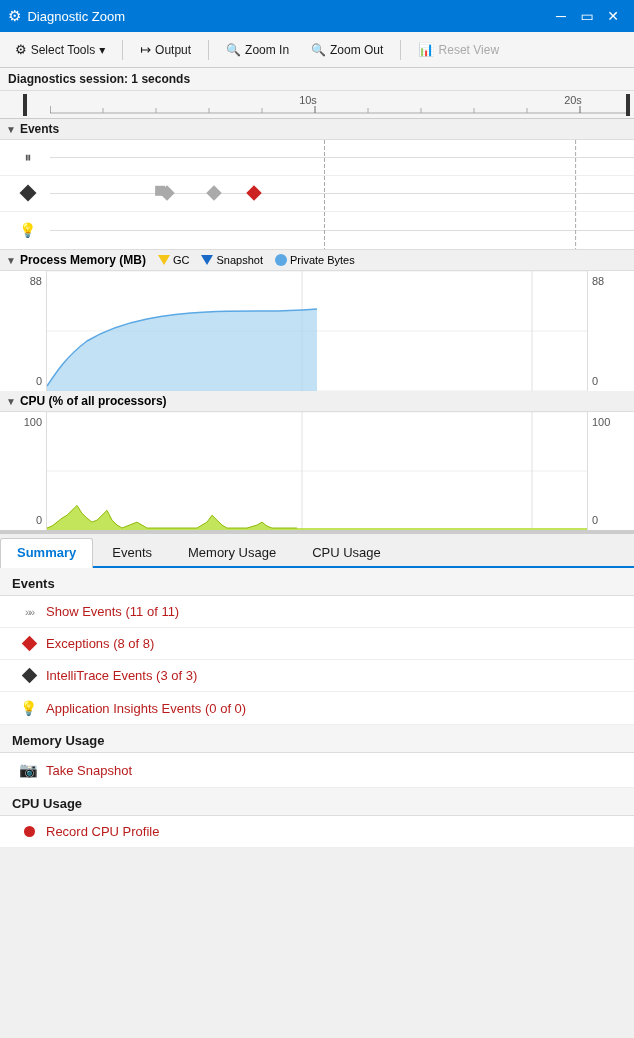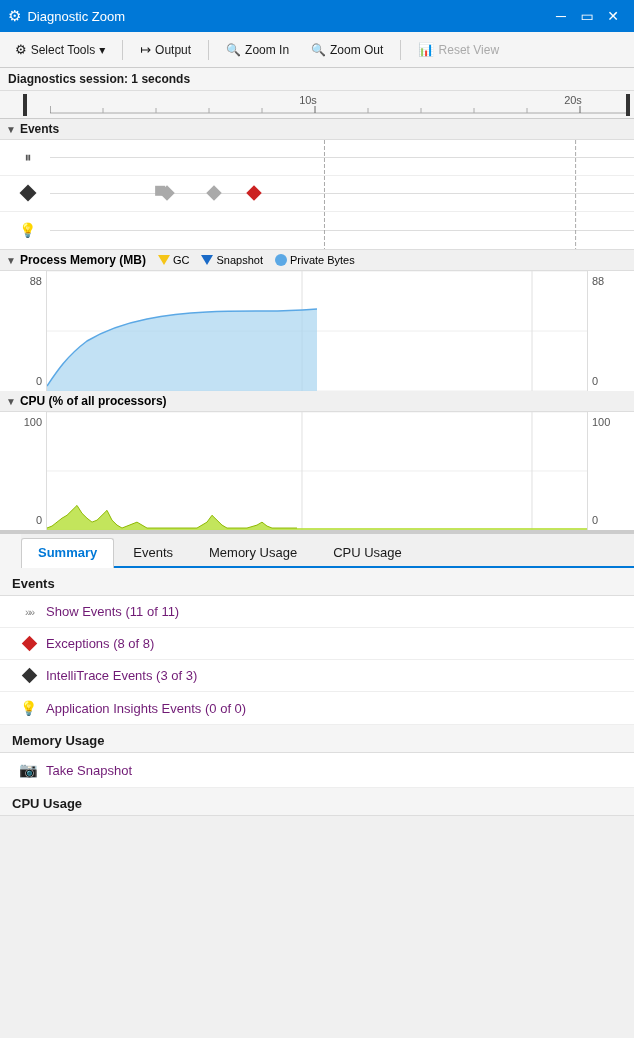--- a/index.html
+++ b/index.html
@@ -217,21 +217,20 @@
       background: #f5f5f5;
       flex: 1;
     }
 
     
     .tab-bar {
       display: flex;
       background: #f0f0f0;
       border-bottom: 2px solid #0078d7;
       padding-top: 4px;
-      margin-left: 21px;
     }
     .tab {
       padding: 6px 16px;
       font-size: 13px;
       cursor: pointer;
       border: 1px solid transparent;
       border-bottom: none;
       color: #1a1a1a;
       background: transparent;
       border-radius: 3px 3px 0 0;
@@ -266,21 +265,21 @@
       cursor: pointer;
     }
     .summary-item-icon {
       width: 18px;
       display: flex;
       align-items: center;
       justify-content: center;
     }
     .summary-item-text {
       font-size: 13px;
-      color: #701a75;
+      color: #b91c1c;
     }
   </style>
 </head>
 <body>
 
 <div class="title-bar">
   <div class="title-bar-left">
     <span style="font-size:15px;">⚙</span>
     <span>Diagnostic Zoom</span>
   </div>
@@ -533,15 +532,21 @@
       <div class="summary-item-icon">
         <span style="font-size:15px;">📷</span>
       </div>
       <span class="summary-item-text">Take Snapshot</span>
     </div>
 
     <div class="summary-section-title">
       <span>CPU Usage</span>
     </div>
 
+    <div class="summary-item">
+      <div class="summary-item-icon">
+        <span style="display:inline-block; width:11px; height:11px; border-radius:50%; background:#cc2222;"></span>
+      </div>
+      <span class="summary-item-text">Record CPU Profile</span>
+    </div>
 
   </div>
 </div>
 
 </body></html>

